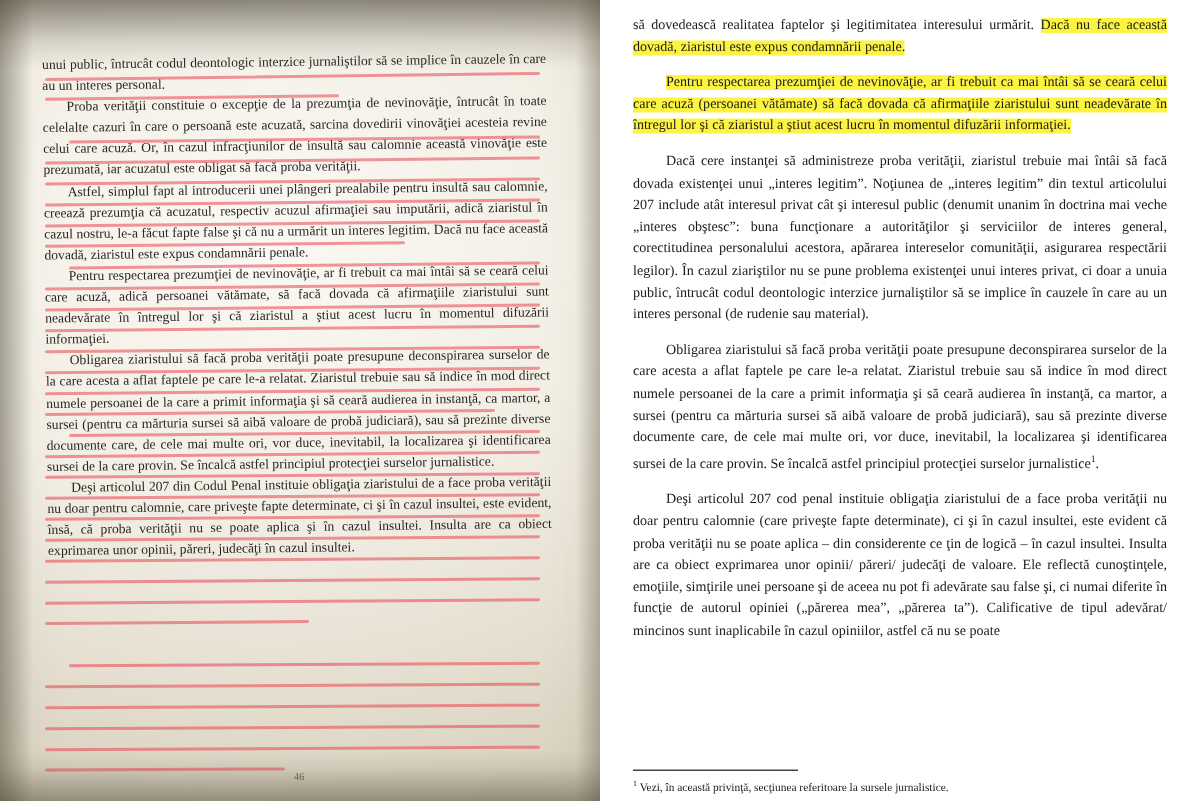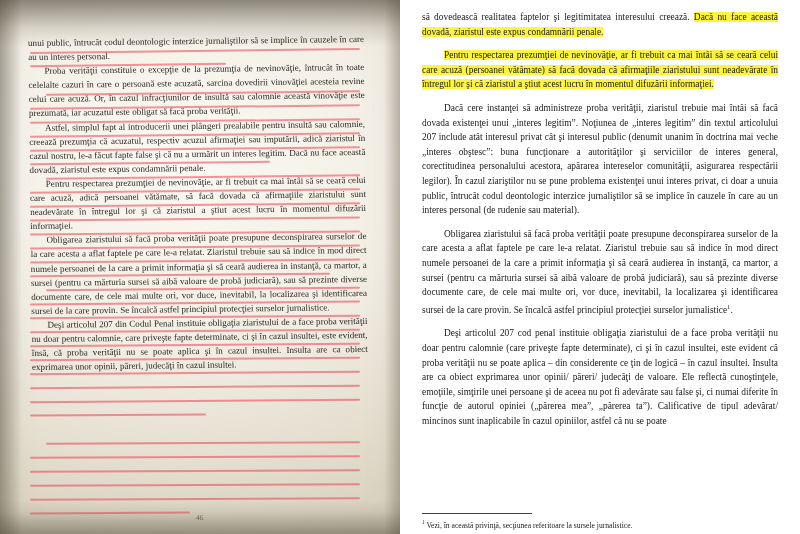--- a/index.html
+++ b/index.html
@@ -205,21 +205,21 @@
     <div class="page-num">46</div>
 
     <div class="photo-shadow-top"></div>
     <div class="photo-shadow-bottom"></div>
     <div class="photo-shadow-left"></div>
     <div class="photo-shadow-right"></div>
   </div>
 
   <div class="doc-pane">
     <div class="doc-inner" id="doc-body">
-        <p class="noind"><span>să dovedească realitatea faptelor şi legitimitatea interesului creează. </span><mark class="hl">Dacă nu face această dovadă, ziaristul este expus condamnării penale.</mark></p>
+        <p class="noind"><span>să dovedească realitatea faptelor şi legitimitatea interesului urmărit. </span><mark class="hl">Dacă nu face această dovadă, ziaristul este expus condamnării penale.</mark></p>
         <p><mark class="hl">Pentru respectarea prezumţiei de nevinovăţie, ar fi trebuit ca mai întâi să se ceară celui care acuză (persoanei vătămate) să facă dovada că afirmaţiile ziaristului sunt neadevărate în întregul lor şi că ziaristul a ştiut acest lucru în momentul difuzării informaţiei.</mark></p>
         <p><span>Dacă cere instanţei să administreze proba verităţii, ziaristul trebuie mai întâi să facă dovada existenţei unui „interes legitim”. Noţiunea de „interes legitim” din textul articolului 207 include atât interesul privat cât şi interesul public (denumit unanim în doctrina mai veche „interes obştesc”: buna funcţionare a autorităţilor şi serviciilor de interes general, corectitudinea personalului acestora, apărarea intereselor comunităţii, asigurarea respectării legilor). În cazul ziariştilor nu se pune problema existenţei unui interes privat, ci doar a unuia public, întrucât codul deontologic interzice jurnaliştilor să se implice în cauzele în care au un interes personal (de rudenie sau material).</span></p>
         <p><span>Obligarea ziaristului să facă proba verităţii poate presupune deconspirarea surselor de la care acesta a aflat faptele pe care le-a relatat. Ziaristul trebuie sau să indice în mod direct numele persoanei de la care a primit informaţia şi să ceară audierea în instanţă, ca martor, a sursei (pentru ca mărturia sursei să aibă valoare de probă judiciară), sau să prezinte diverse documente care, de cele mai multe ori, vor duce, inevitabil, la localizarea şi identificarea sursei de la care provin. Se încalcă astfel principiul protecţiei surselor jurnalistice</span><sup>1</sup><span>.</span></p>
         <p><span>Deşi articolul 207 cod penal instituie obligaţia ziaristului de a face proba verităţii nu doar pentru calomnie (care priveşte fapte determinate), ci şi în cazul insultei, este evident că proba verităţii nu se poate aplica – din considerente ce ţin de logică – în cazul insultei. Insulta are ca obiect exprimarea unor opinii/ păreri/ judecăţi de valoare. Ele reflectă cunoştinţele, emoţiile, simţirile unei persoane şi de aceea nu pot fi adevărate sau false şi, ci numai diferite în funcţie de autorul opiniei („părerea mea”, „părerea ta”). Calificative de tipul adevărat/ mincinos sunt inaplicabile în cazul opiniilor, astfel că nu se poate</span></p>
       </div>
     <div class="footnote-rule"></div>
     <div class="footnote">
       <sup>1</sup>
       <span>Vezi, în această privinţă, secţiunea referitoare la sursele jurnalistice.</span>
     </div>

